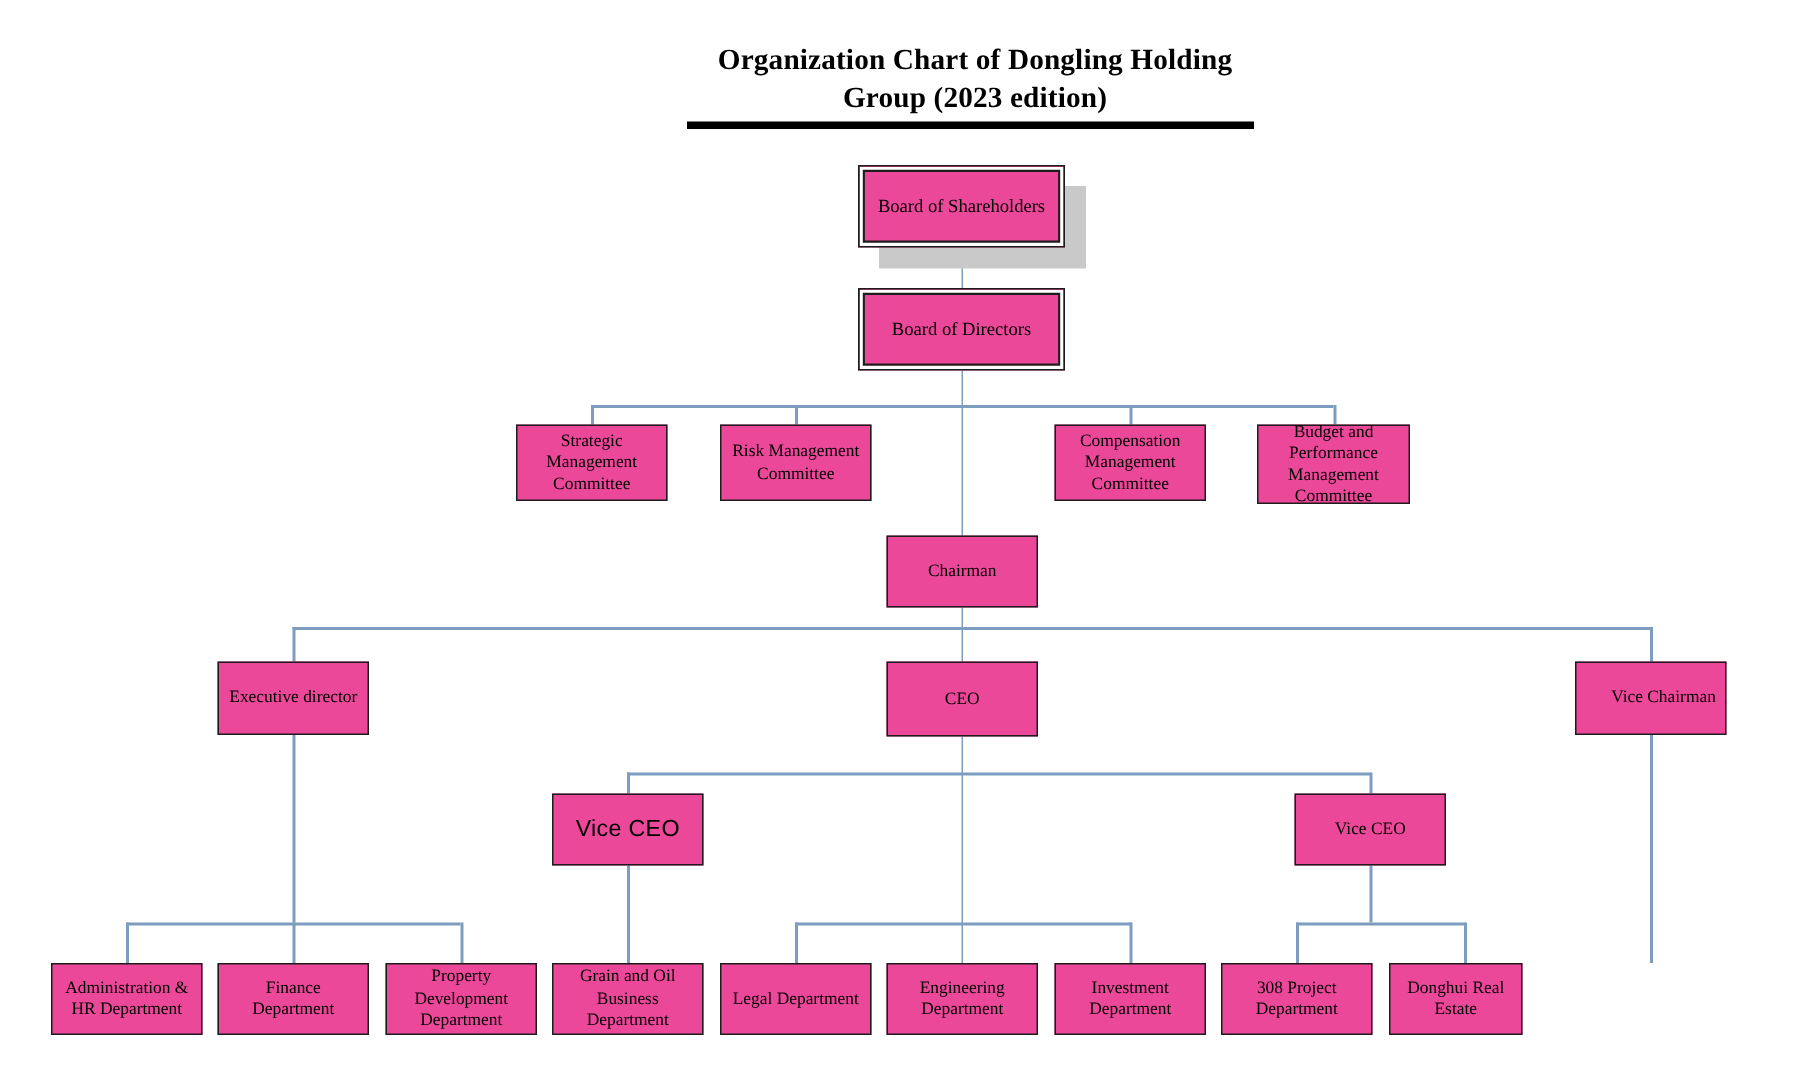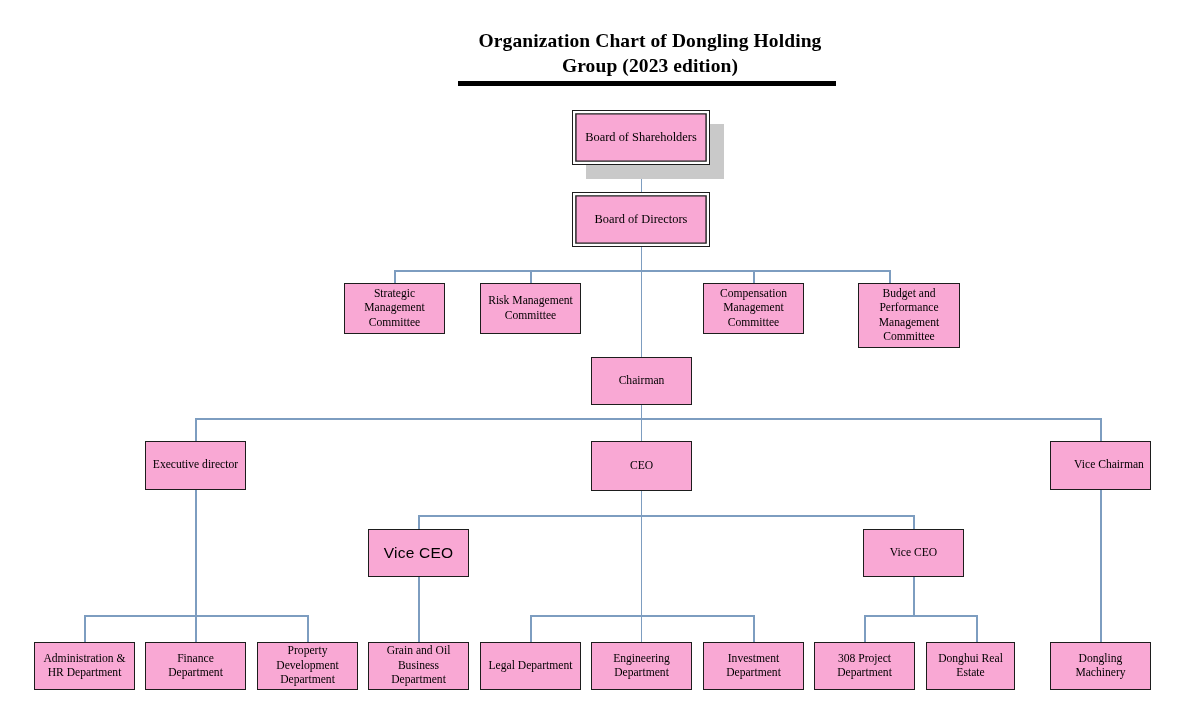--- a/index.html
+++ b/index.html
@@ -45,21 +45,21 @@
     position: absolute;
     background: #7d9dc0;
   }
   .conn.v { width: 1.6px; }
   .conn.h { height: 1.6px; }
 
   
   .node {
     position: absolute;
     box-sizing: border-box;
-    background: #f9a8d4;
+    background: #ec4899;
     border: 1.7px solid #1d1d1d;
     display: flex;
     align-items: center;
     justify-content: center;
     text-align: center;
     color: #000000;
     font-family: "Liberation Serif", "DejaVu Serif", serif;
     font-size: 11.6px;
     line-height: 14.5px;
     padding: 2px 3px;
@@ -155,21 +155,21 @@
   </div>
 
   <div class="node" style="left:480px; top:283px; width:101px; height:51px;text-align:center;">
     <span class="label">Risk Management Committee</span>
   </div>
 
   <div class="node" style="left:703px; top:283px; width:101px; height:51px;">
     <span class="label">Compensation Management Committee</span>
   </div>
 
-  <div class="node" style="left:838px; top:283px; width:102px; height:65px;margin-left:20px;">
+  <div class="node" style="left:838px; top:283px; width:102px; height:53px;">
     <span class="label">Budget and Performance Management Committee</span>
   </div>
 
   <div class="node" style="left:591px; top:357px; width:101px; height:48px;">
     <span class="label">Chairman</span>
   </div>
 
   <div class="node" style="left:145px; top:441px; width:101px; height:49px;">
     <span class="label">Executive director</span>
   </div>
@@ -219,17 +219,14 @@
   </div>
 
   <div class="node" style="left:814px; top:642px; width:101px; height:48px;">
     <span class="label">308 Project Department</span>
   </div>
 
   <div class="node" style="left:926px; top:642px; width:89px; height:48px;">
     <span class="label">Donghui Real Estate</span>
   </div>
 
-  <div class="node" style="left:1050px; top:642px; width:101px; height:48px;">
-    <span class="label">Dongling Machinery</span>
-  </div>
 
 </div>
 
 </body></html>

